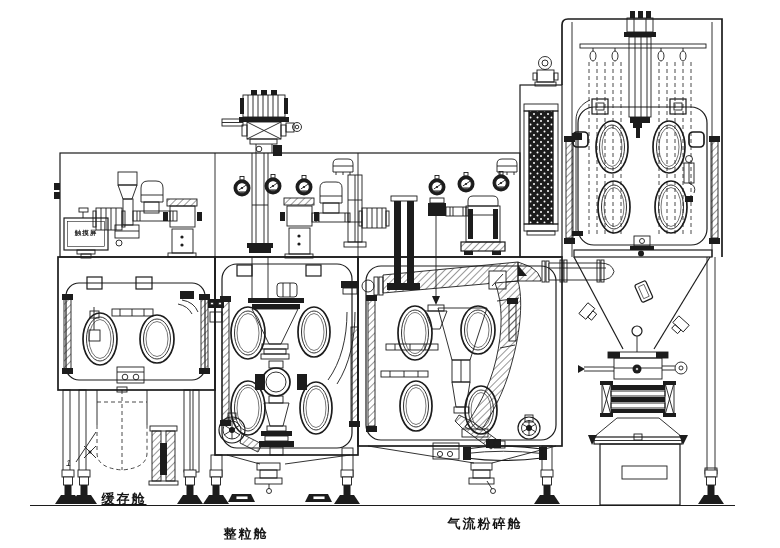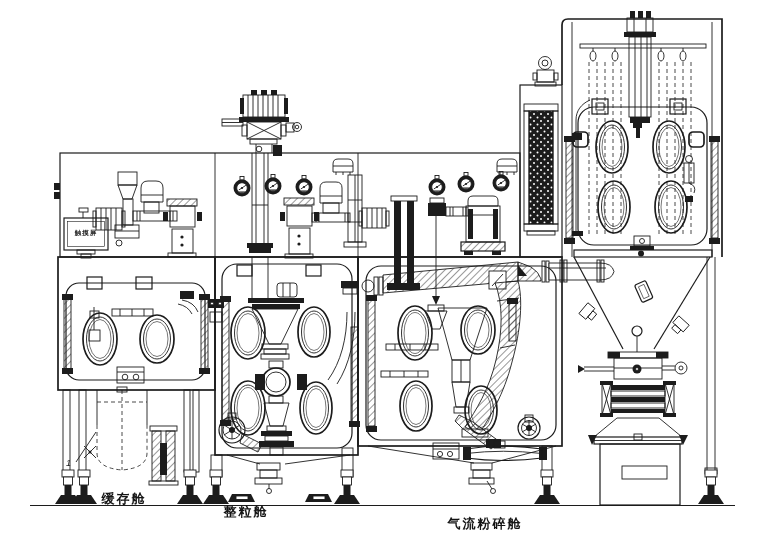--- a/index.html
+++ b/index.html
@@ -733,17 +733,17 @@
 <g>
   <polygon class="f" points="232,494 251,494 255,502 228,502"></polygon>
   <rect class="w" x="236" y="496" width="12" height="3.5"></rect>
   <polygon class="f" points="309,494 328,494 332,502 305,502"></polygon>
   <rect class="w" x="313" y="496" width="12" height="3.5"></rect>
 </g>
 </svg>
 
 <div class="lbl-ts">触摸屏</div>
 <div class="lbl-num">1</div>
-<div class="lbl" style="left:94px;top:490px;width:60px;">缓存舱</div>
-<div class="lbl" style="left:216px;top:503px;width:60px;">整粒舱</div>
+<div class="lbl" style="left:94px;top:490px;width:60px;text-decoration:underline;">缓存舱</div>
+<div class="lbl" style="left:216px;top:525px;width:60px;">整粒舱</div>
 <div class="lbl" style="left:440px;top:515px;width:90px;">气流粉碎舱</div>
 
 </div>
 
 </body></html>

